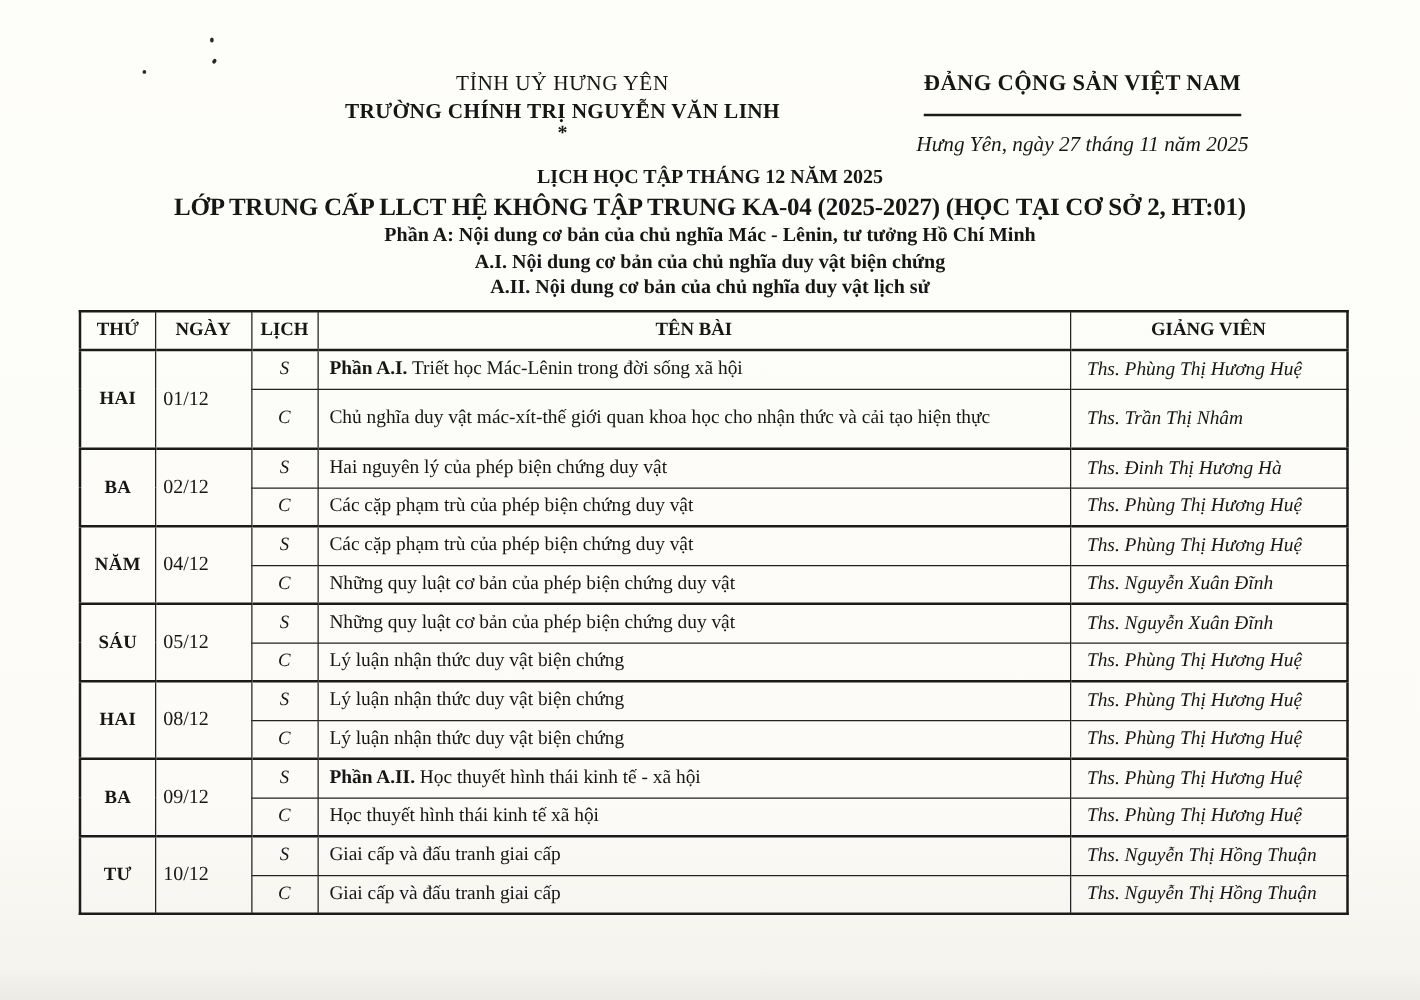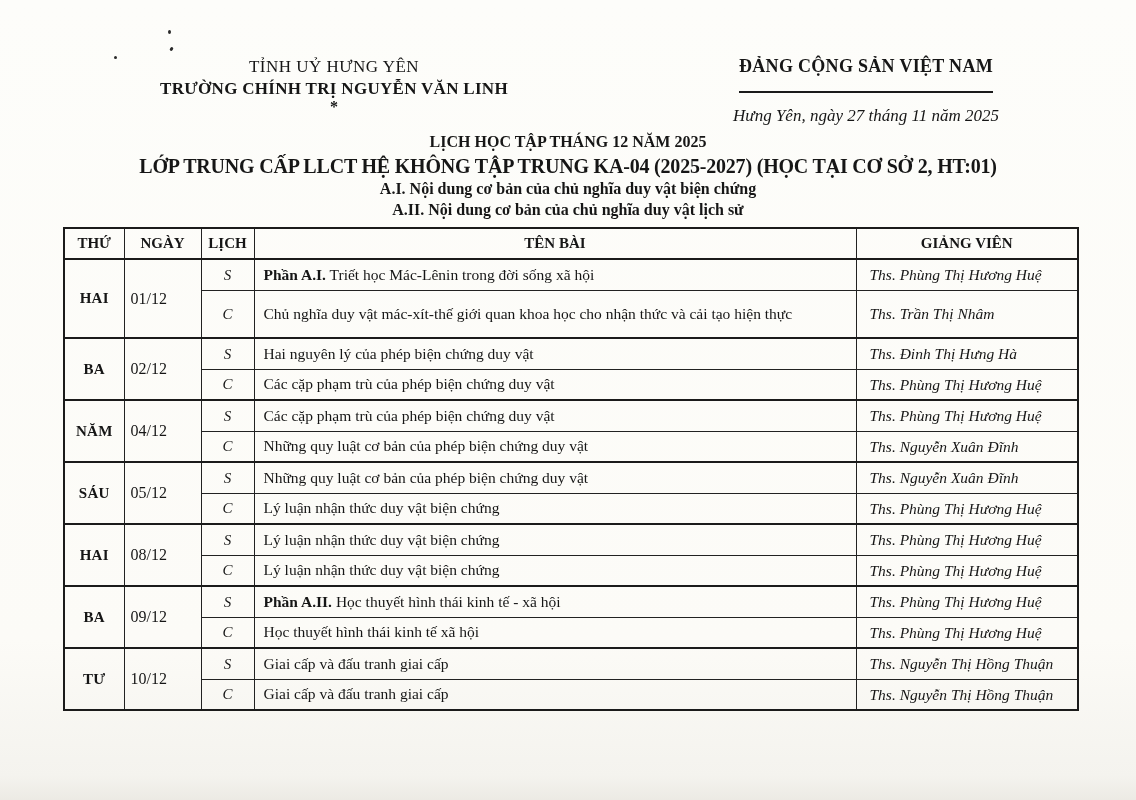--- a/index.html
+++ b/index.html
@@ -15,21 +15,21 @@
     width: 1136px; height: 800px;
     background: linear-gradient(180deg, #fdfdfa 0%, #fcfbf7 80%, #f4f3ee 97%, #eceae4 100%);
     box-sizing: border-box;
     padding-top: 56px;
   }
   .speck { position: absolute; background: #2a2a2a; border-radius: 50%; }
   .speck.s1 { left: 168px; top: 30px; width: 3px; height: 4px; }
   .speck.s2 { left: 170px; top: 47px; width: 3px; height: 4px; transform: rotate(40deg); }
   .speck.s3 { left: 114px; top: 56px; width: 3px; height: 3px; }
 
-  .header-row { display: flex; justify-content: space-between; gap: 29px; }
+  .header-row { display: flex; justify-content: flex-end; }
   .header-left {
     margin-left: 118px; width: 432px; text-align: center; line-height: 1.28;
   }
   .org-parent { font-size: 17px; letter-spacing: 0.5px; }
   .org-name   { font-size: 17px; font-weight: bold; letter-spacing: 0.3px; }
   .org-mark   { font-size: 16px; font-weight: bold; line-height: 0.9; }
   .header-right { margin-right: 70px; width: 400px; text-align: center; }
   .party-motto {
     display: inline-block; font-size: 18px; font-weight: bold; letter-spacing: 0.3px;
     border-bottom: 2px solid #1b1b1b; padding-bottom: 14px;
@@ -81,20 +81,21 @@
     </div>
     <div class="header-right">
       <div><span class="party-motto">ĐẢNG CỘNG SẢN VIỆT NAM</span></div>
       <div class="dateline">Hưng Yên, ngày 27 tháng 11 năm 2025</div>
     </div>
   </div>
 
   <div class="title-block">
     <div class="doc-title">LỊCH HỌC TẬP THÁNG 12 NĂM 2025</div>
     <div class="doc-subtitle">LỚP TRUNG CẤP LLCT HỆ KHÔNG TẬP TRUNG KA-04 (2025-2027) (HỌC TẠI CƠ SỞ 2, HT:01)</div>
+    <div class="section-line">Phần A: Nội dung cơ bản của chủ nghĩa Mác - Lênin, tư tưởng Hồ Chí Minh</div>
     <div class="section-line">A.I. Nội dung cơ bản của chủ nghĩa duy vật biện chứng</div>
     <div class="section-line">A.II. Nội dung cơ bản của chủ nghĩa duy vật lịch sử</div>
   </div>
 
   <table class="schedule">
     <colgroup>
       <col style="width:60px">
         <col style="width:77px">
         <col style="width:53px">
         <col style="width:602px">
@@ -122,21 +123,21 @@
         <td class="session-cell">C</td>
         <td class="lesson-cell"><b></b><span>Chủ nghĩa duy vật mác-xít-thế giới quan khoa học cho nhận thức và cải tạo hiện thực</span></td>
         <td class="lecturer-cell">Ths. Trần Thị Nhâm</td>
       </tr>
 
       <tr class="row group-start">
         <td class="day-cell" rowspan="2">BA</td>
         <td class="date-cell" rowspan="2">02/12</td>
         <td class="session-cell">S</td>
         <td class="lesson-cell"><b></b><span>Hai nguyên lý của phép biện chứng duy vật</span></td>
-        <td class="lecturer-cell">Ths. Đinh Thị Hưng Hà</td>
+        <td class="lecturer-cell">Ths. Đinh Thị Hương Hà</td>
       </tr>
       <tr class="row">
         <td class="session-cell">C</td>
         <td class="lesson-cell"><b></b><span>Các cặp phạm trù của phép biện chứng duy vật</span></td>
         <td class="lecturer-cell">Ths. Phùng Thị Hương Huệ</td>
       </tr>
 
       <tr class="row group-start">
         <td class="day-cell" rowspan="2">NĂM</td>
         <td class="date-cell" rowspan="2">04/12</td>

